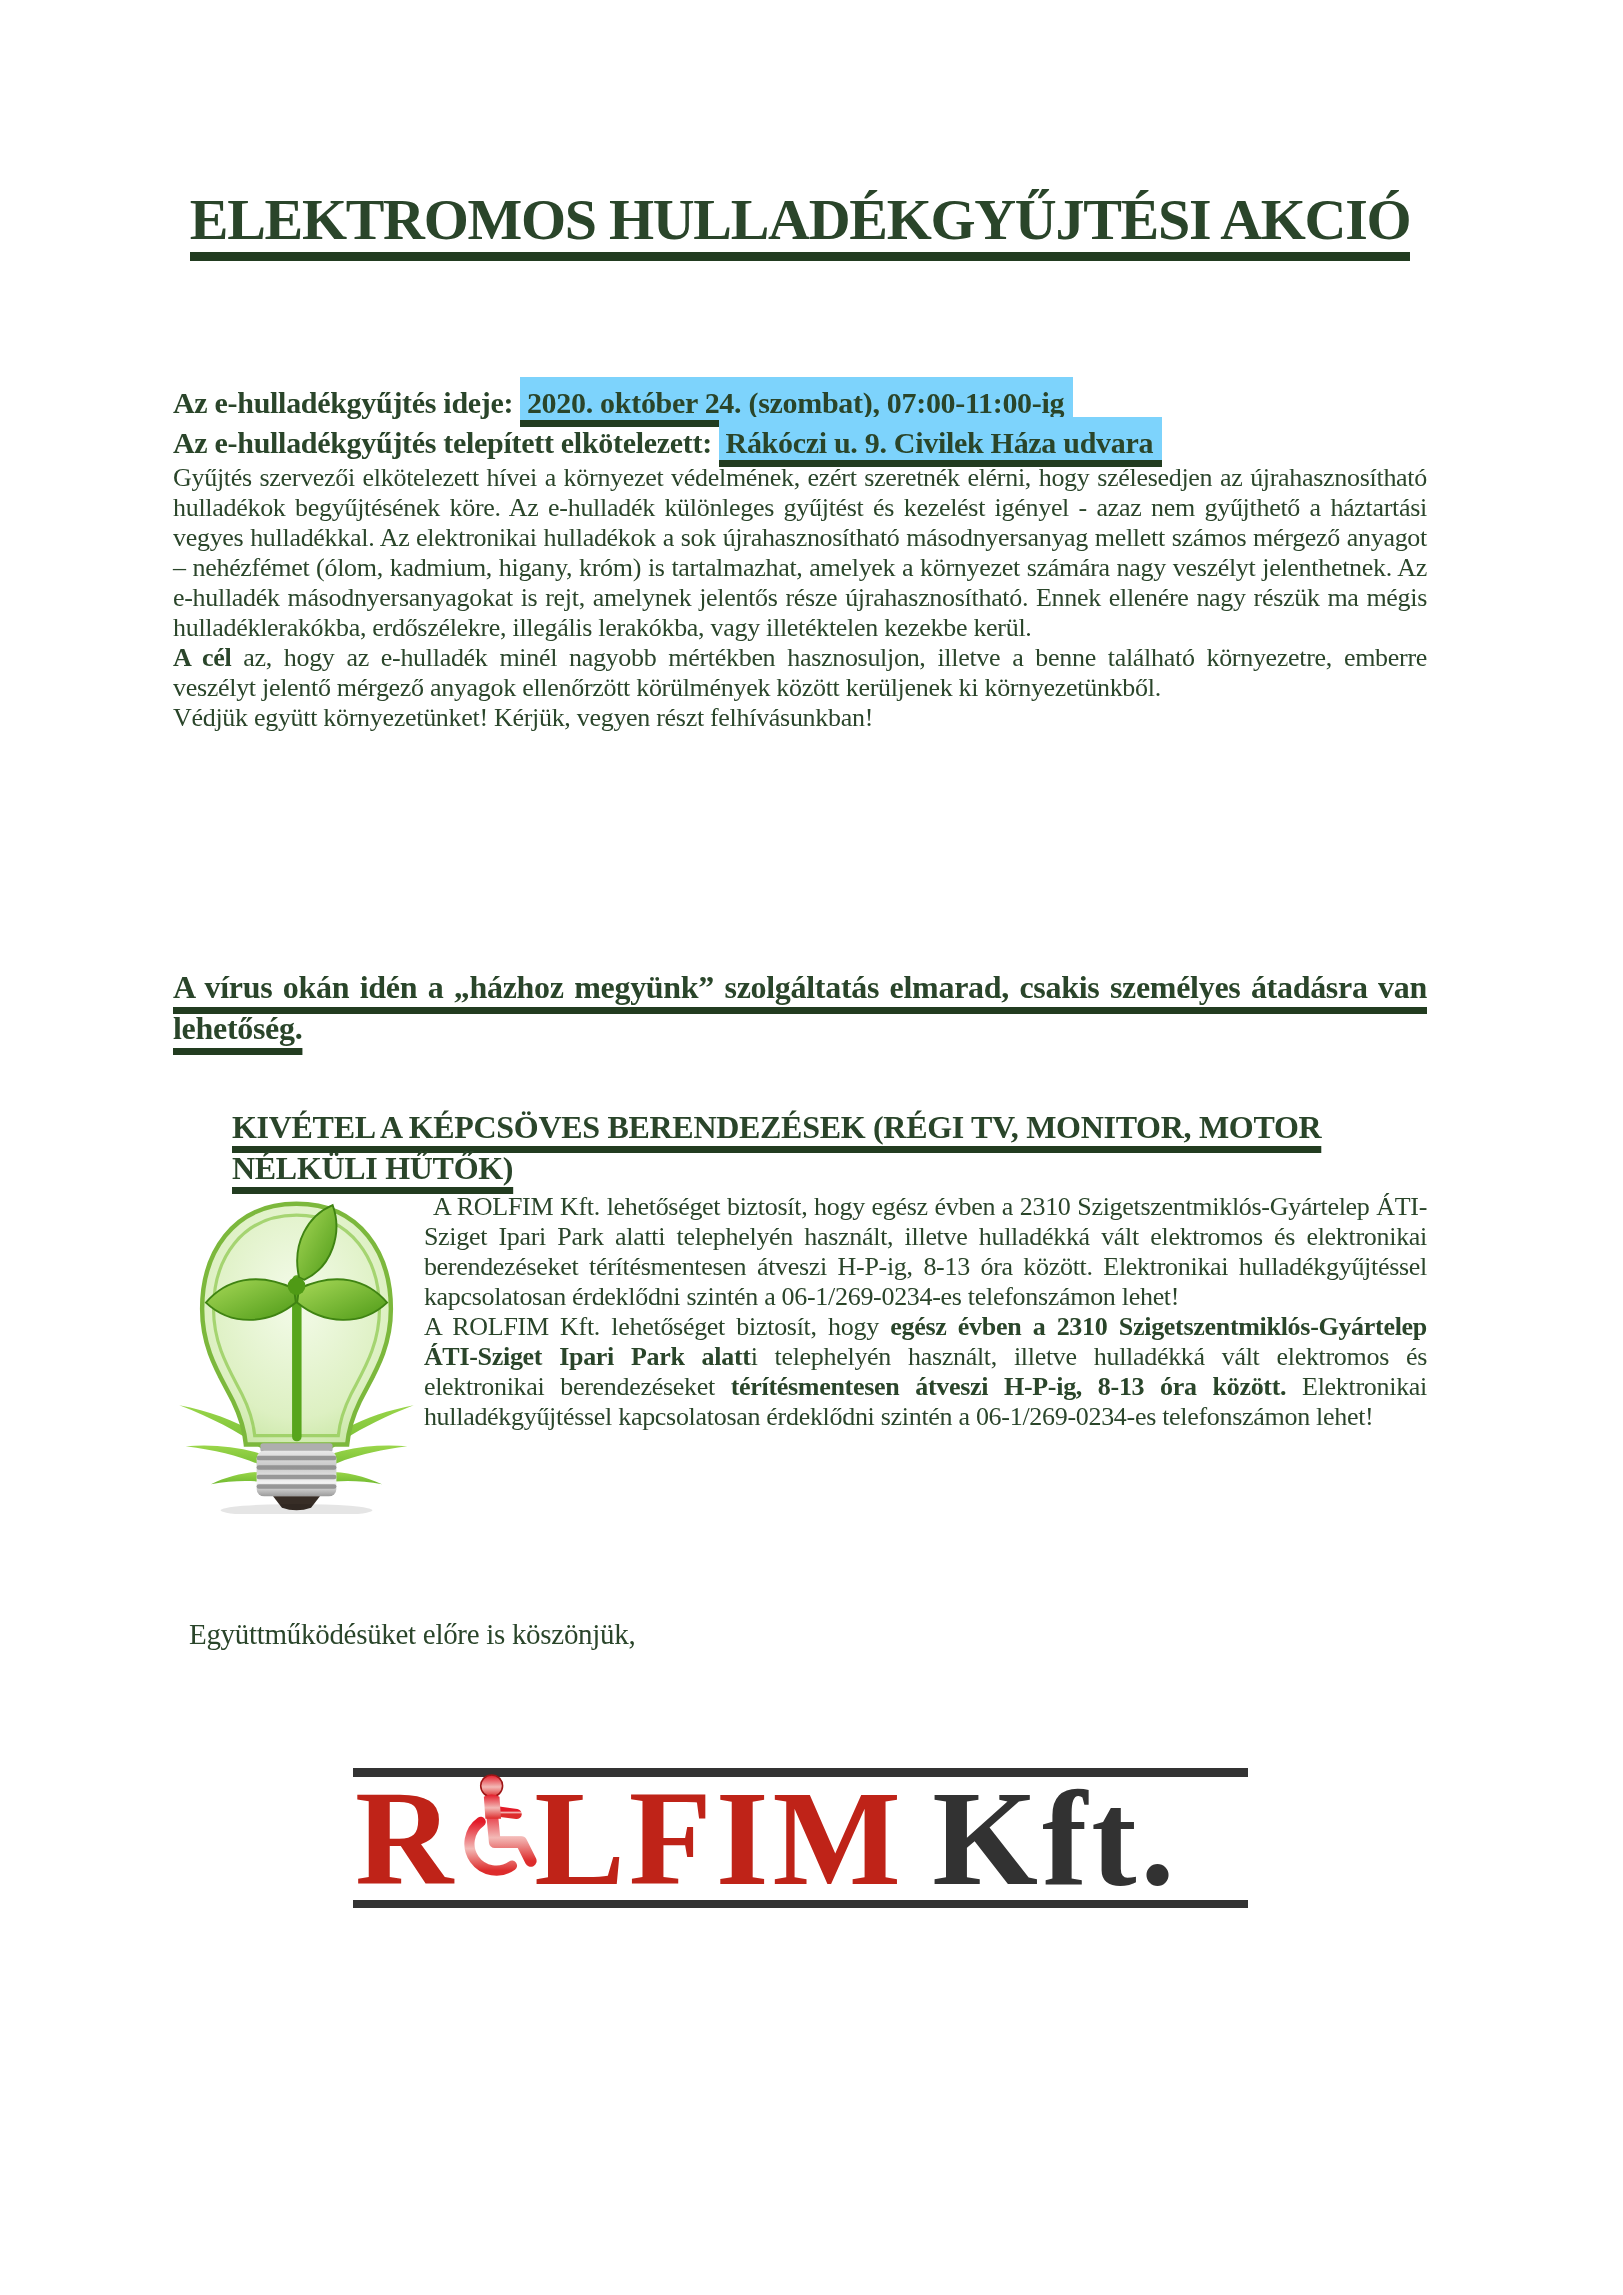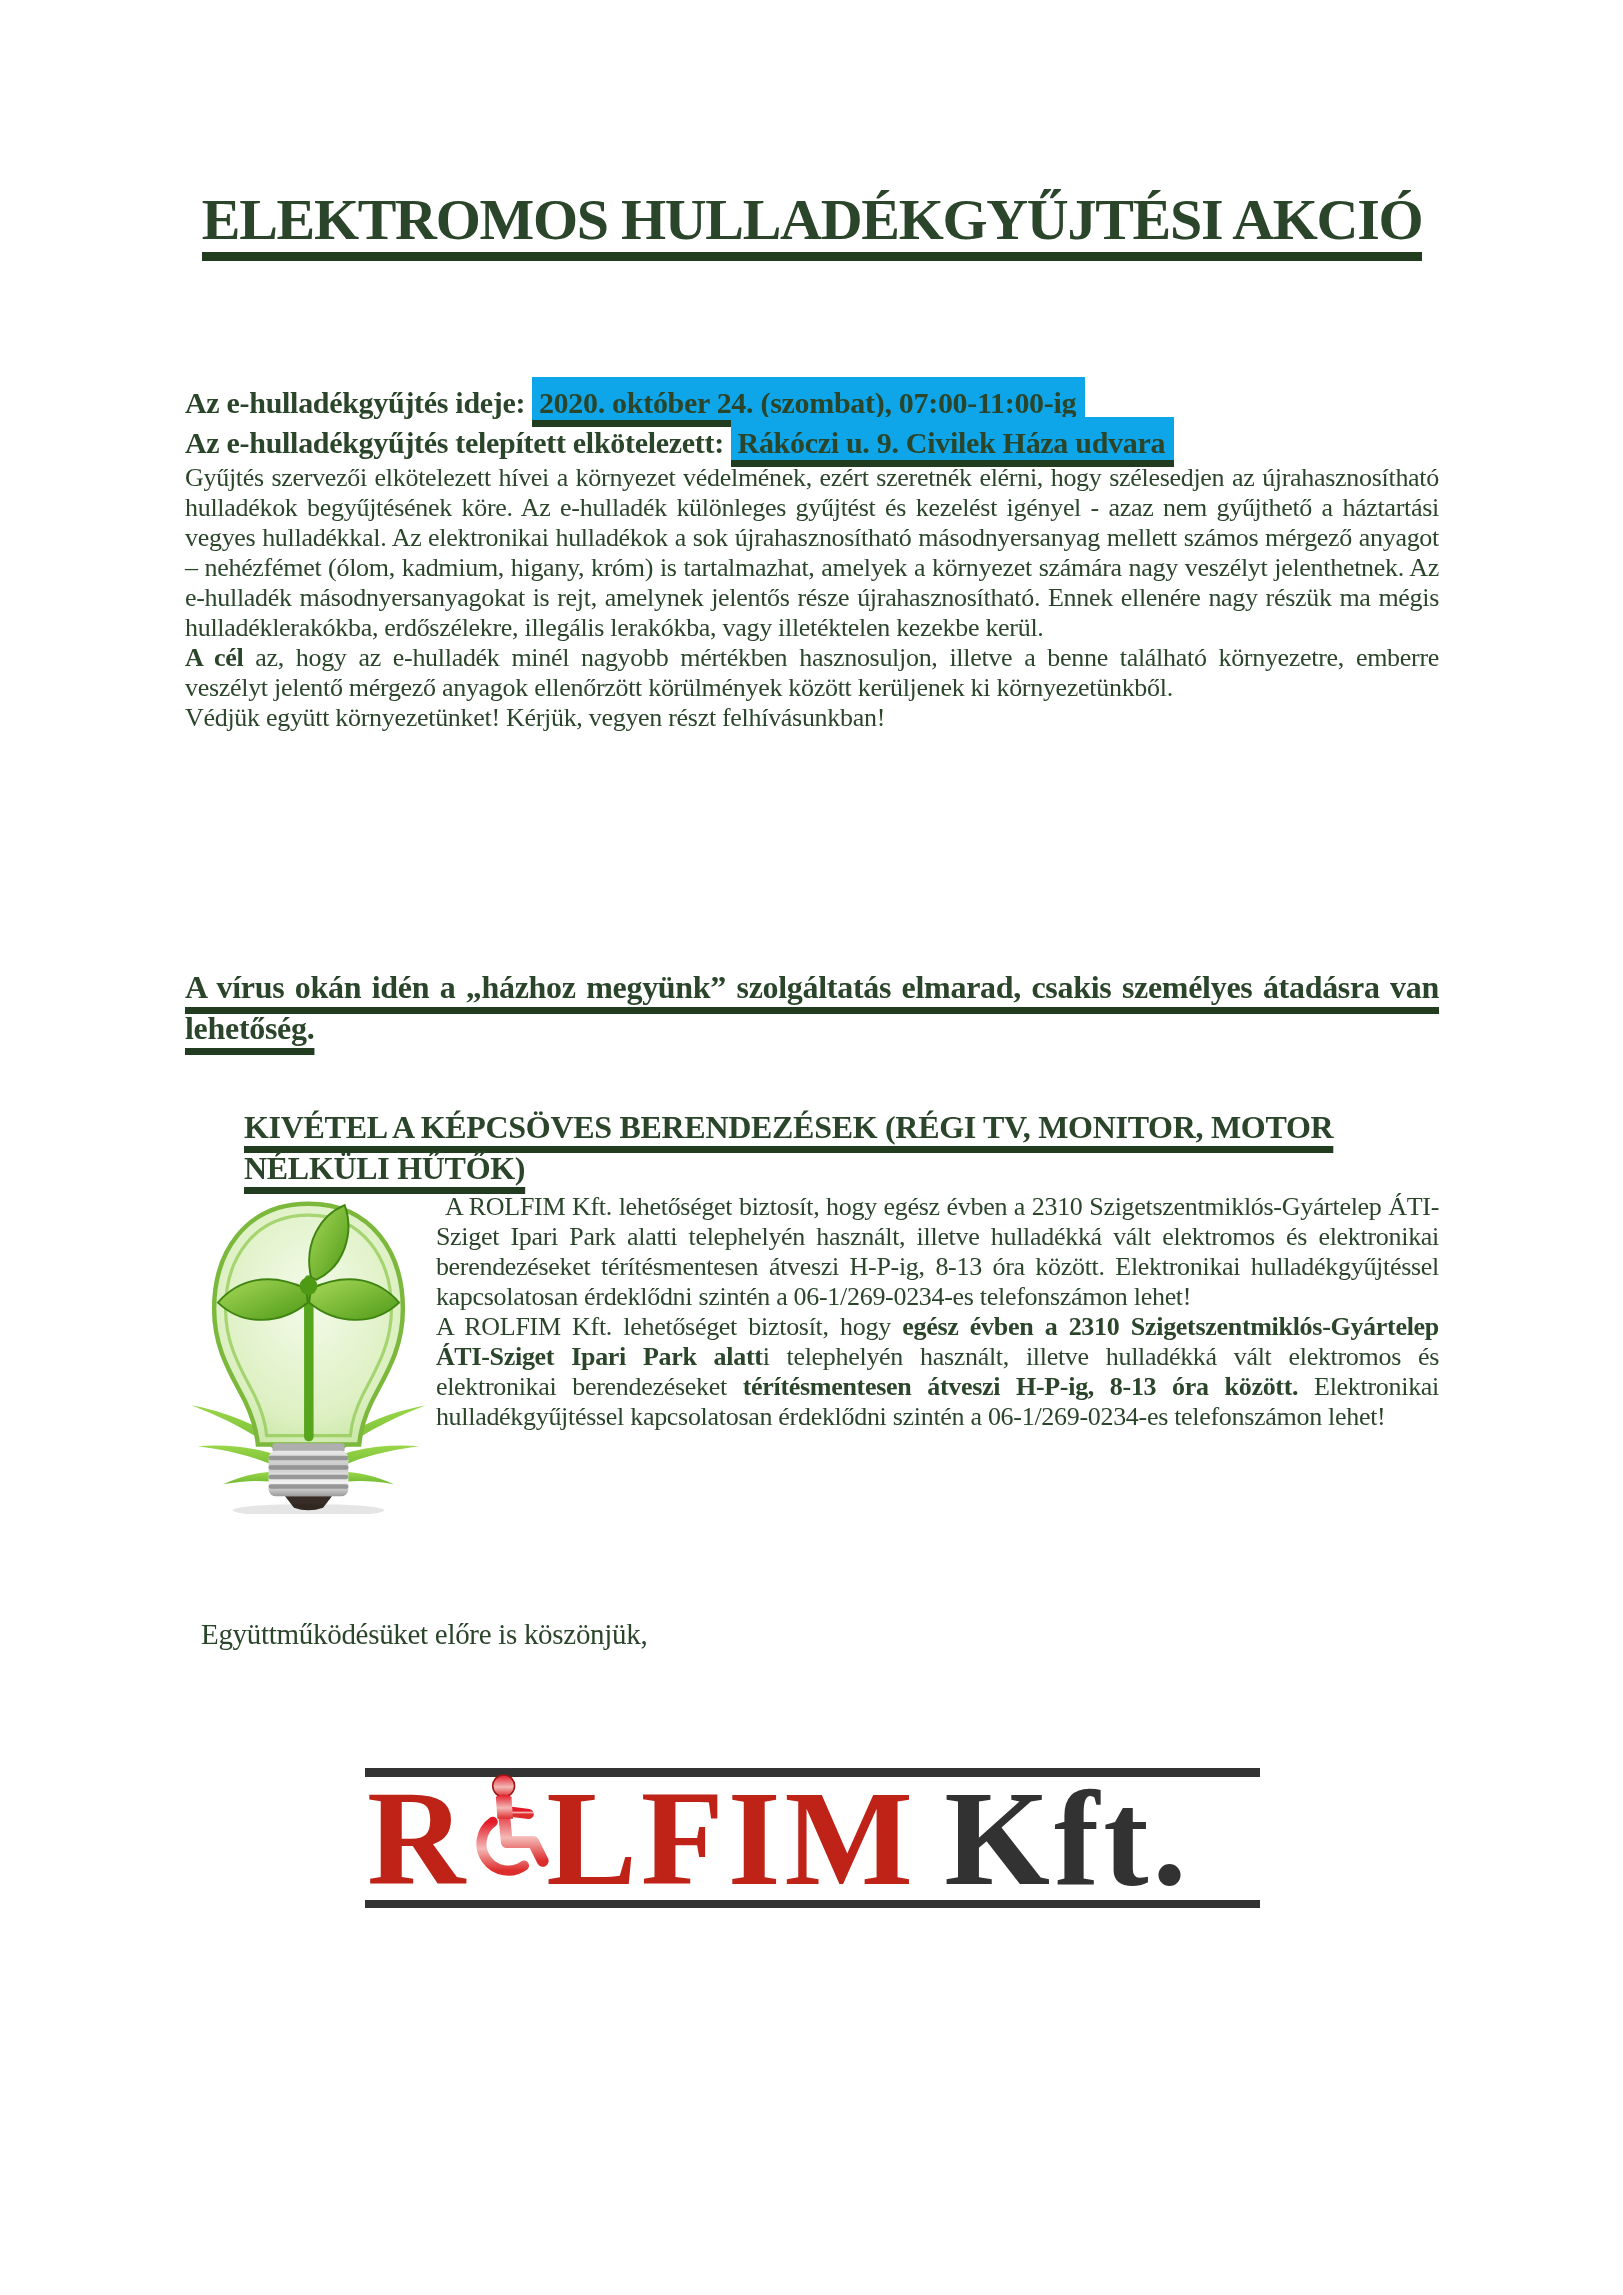--- a/index.html
+++ b/index.html
@@ -5,21 +5,21 @@
   html,body{margin:0;padding:0;background:#ffffff;}
   .page{
     position:relative;
     width:1623px;
     height:2295px;
     background:#ffffff;
     font-family:"Liberation Serif", "DejaVu Serif", serif;
     color:#2a452a;
     overflow:hidden;
   }
-  .abs{position:absolute;left:185px;width:1254px;}
+  .abs{position:absolute;left:173px;width:1254px;}
   
   .title-wrap{text-align:center;}
   .doc-title{
     display:inline-block;
     font-size:58px;
     font-weight:bold;
     letter-spacing:-1.3px;
     line-height:1.05;
     border-bottom:9.8px solid #223c20;
     padding-bottom:1.3px;
@@ -35,21 +35,21 @@
   }
   .hline{
     font-size:30px;
     font-weight:bold;
     line-height:40px;
     margin:0;
     letter-spacing:-0.3px;
     white-space:nowrap;
   }
   .hl{
-    background:#0ea5e9;
+    background:#7dd3fc;
     border-bottom:7.2px solid #223c20;
     padding:9.2px 9.2px 1.3px 6.5px;
   }
   .q{
     font-size:27px;
     font-weight:bold;
     font-style:italic;
     line-height:33px;
     margin:0 0 1.3px 0;
   }

